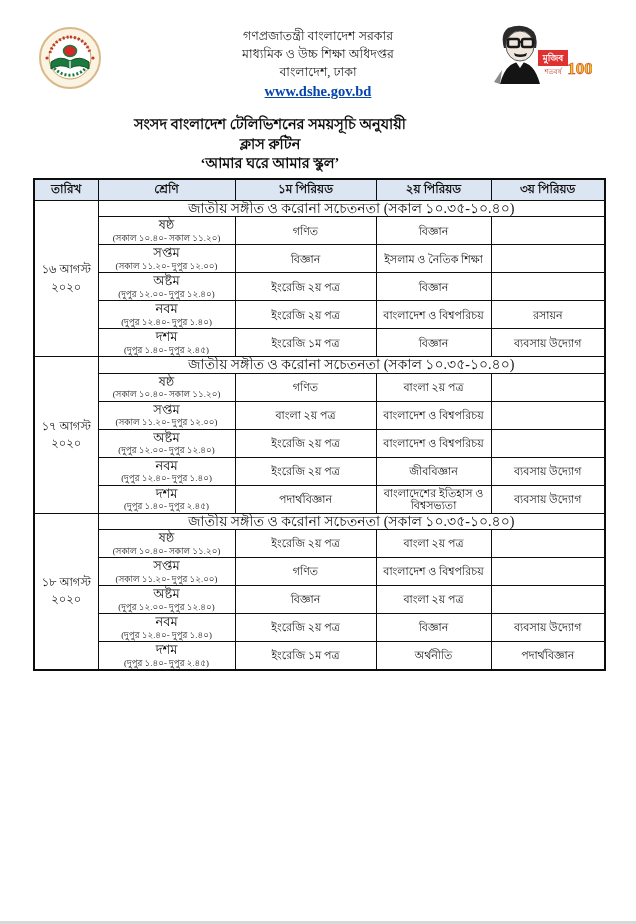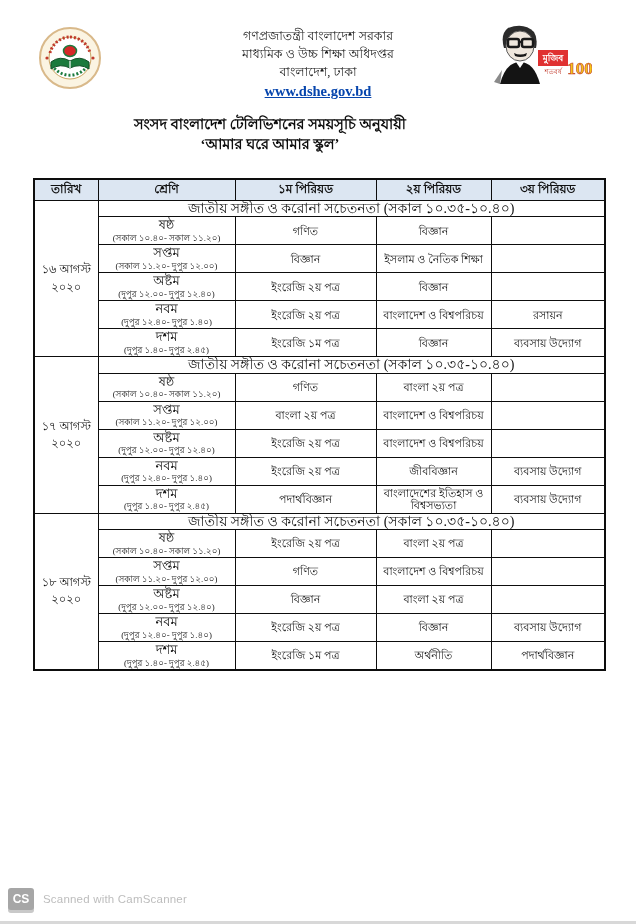--- a/index.html
+++ b/index.html
@@ -86,20 +86,21 @@
       <path d="M8 60 L16 48 L14 62 Z" fill="#8a8a8a"></path>
       <rect x="52" y="28" width="30" height="16" fill="#e03131"></rect>
       <text x="67" y="39" text-anchor="middle" font-size="9" font-weight="bold" fill="#ffffff">মুজিব</text>
       <text x="67" y="52" text-anchor="middle" font-size="7" fill="#c0392b">শতবর্ষ</text>
       <text x="94" y="52" text-anchor="middle" font-size="17" font-weight="bold" fill="#f5c518" stroke="#c0392b" stroke-width="0.6">100</text>
     </svg>
   </div>
 
   <div class="title-block">
     <div>সংসদ বাংলাদেশ টেলিভিশনের সময়সূচি অনুযায়ী</div>
+    <div>ক্লাস রুটিন</div>
     <div>‘আমার ঘরে আমার স্কুল’</div>
   </div>
 
   <table class="routine">
     <colgroup>
       <col style="width:64px">
         <col style="width:137px">
         <col style="width:141px">
       <col style="width:115px">
         <col style="width:114px">
@@ -266,19 +267,15 @@
             <div class="class-name">দশম</div>
             <div class="class-time">(দুপুর ১.৪০- দুপুর ২.৪৫)</div>
           </td>
           <td class="period-cell">ইংরেজি ১ম পত্র</td>
           <td class="period-cell">অর্থনীতি</td>
           <td class="period-cell">পদার্থবিজ্ঞান</td>
         </tr>
       </tbody>
   </table>
 
-  <div class="watermark">
-    <div class="cs-icon">CS</div>
-    <span>Scanned with CamScanner</span>
-  </div>
 
   <div class="scan-edge"></div>
 </div>
 
 </body></html>

